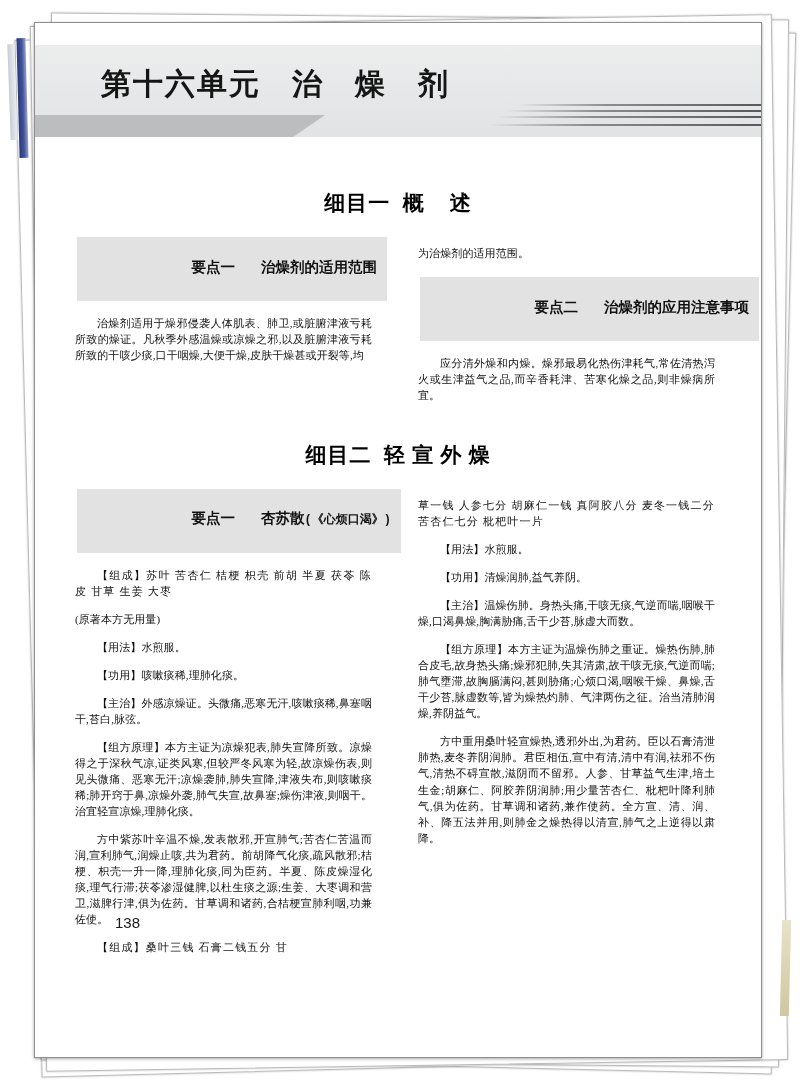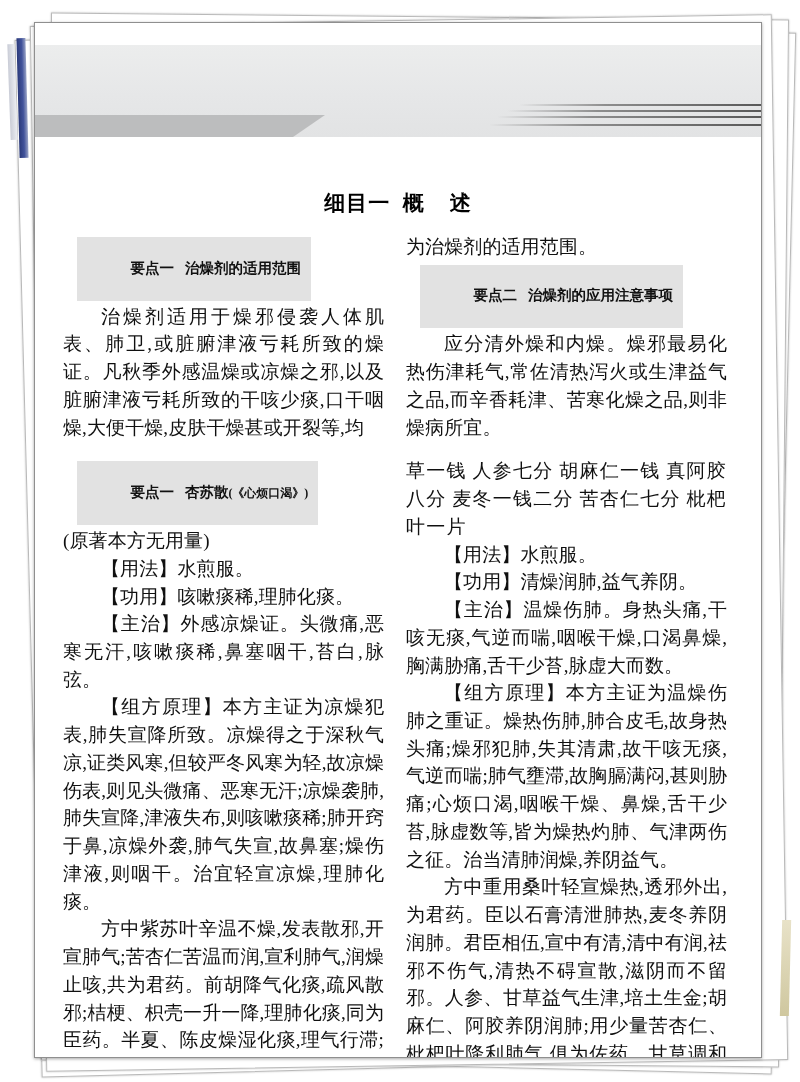--- a/index.html
+++ b/index.html
@@ -138,35 +138,35 @@
     gap: 22px;
     margin-top: 16px;
   }
   .col { width: 321px; }
 
   .yd-head {
     display: inline-block;
     background: #e2e2e2;
     padding: 2px 10px 3px 10px;
     margin: 4px 0 2px 14px;
-    font-family: Liberation Serif, serif;
+    font-family: Liberation Mono, monospace;
     font-weight: 700;
     font-size: 14.5px;
     color: #111;
     white-space: pre;
     line-height: 1.35;
   }
   .yd-head .src {
     font-size: 12px;
     font-weight: 700;
   }
 
   p.para {
-    margin: 0;
-    font-size: 19px;
+    margin: 12px;
+    font-size: 11px;
     line-height: 1.46;
     color: #101010;
     text-align: justify;
     text-justify: inter-ideograph;
     text-indent: 2em;
     letter-spacing: 0.1px;
   }
   p.para.noind { text-indent: 0; }
   p.para.wide { letter-spacing: 1.2px; }
 
@@ -192,20 +192,21 @@
   <div class="stack-sheet sheet-b"></div>
   <div class="stack-sheet sheet-a"></div>
 
   <div class="spine-b"></div>
   <div class="spine"></div>
   <div class="edge-right"></div>
 
   <div class="main-sheet">
 
     <div class="banner">
+      <div class="banner-title">第十六单元   治   燥   剂</div>
       <div class="banner-lines">
         <i class="bl1"></i>
           <i class="bl2"></i>
           <i class="bl3"></i>
           <i class="bl4"></i>
       </div>
     </div>
     <div class="banner-wedge"></div>
 
     <div class="page-body">
@@ -221,27 +222,29 @@
         </div>
         <div class="col">
           <p class="para noind">为治燥剂的适用范围。</p>
           <div class="yd-head">
             <span>要点二   治燥剂的应用注意事项</span>
           </div>
           <p class="para">应分清外燥和内燥。燥邪最易化热伤津耗气,常佐清热泻火或生津益气之品,而辛香耗津、苦寒化燥之品,则非燥病所宜。</p>
         </div>
       </div>
 
+      <div class="section-title xm2">细目二  轻 宣 外 燥</div>
 
       <div class="cols">
 
         <div class="col">
           <div class="yd-head">
             <span>要点一   杏苏散</span><span class="src">(《心烦口渴》)</span>
           </div>
+          <p class="para wide">【组成】苏叶  苦杏仁  桔梗  枳壳  前胡  半夏  茯苓  陈皮  甘草  生姜  大枣</p>
           <p class="para noind">(原著本方无用量)</p>
           <p class="para">【用法】水煎服。</p>
           <p class="para">【功用】咳嗽痰稀,理肺化痰。</p>
           <p class="para">【主治】外感凉燥证。头微痛,恶寒无汗,咳嗽痰稀,鼻塞咽干,苔白,脉弦。</p>
           <p class="para">【组方原理】本方主证为凉燥犯表,肺失宣降所致。凉燥得之于深秋气凉,证类风寒,但较严冬风寒为轻,故凉燥伤表,则见头微痛、恶寒无汗;凉燥袭肺,肺失宣降,津液失布,则咳嗽痰稀;肺开窍于鼻,凉燥外袭,肺气失宣,故鼻塞;燥伤津液,则咽干。治宜轻宣凉燥,理肺化痰。</p>
           <p class="para">方中紫苏叶辛温不燥,发表散邪,开宣肺气;苦杏仁苦温而润,宣利肺气,润燥止咳,共为君药。前胡降气化痰,疏风散邪;桔梗、枳壳一升一降,理肺化痰,同为臣药。半夏、陈皮燥湿化痰,理气行滞;茯苓渗湿健脾,以杜生痰之源;生姜、大枣调和营卫,滋脾行津,俱为佐药。甘草调和诸药,合桔梗宣肺利咽,功兼佐使。</p>
           <p class="para wide">【组成】桑叶三钱   石膏二钱五分   甘</p>
         </div>
 
         <div class="col">

